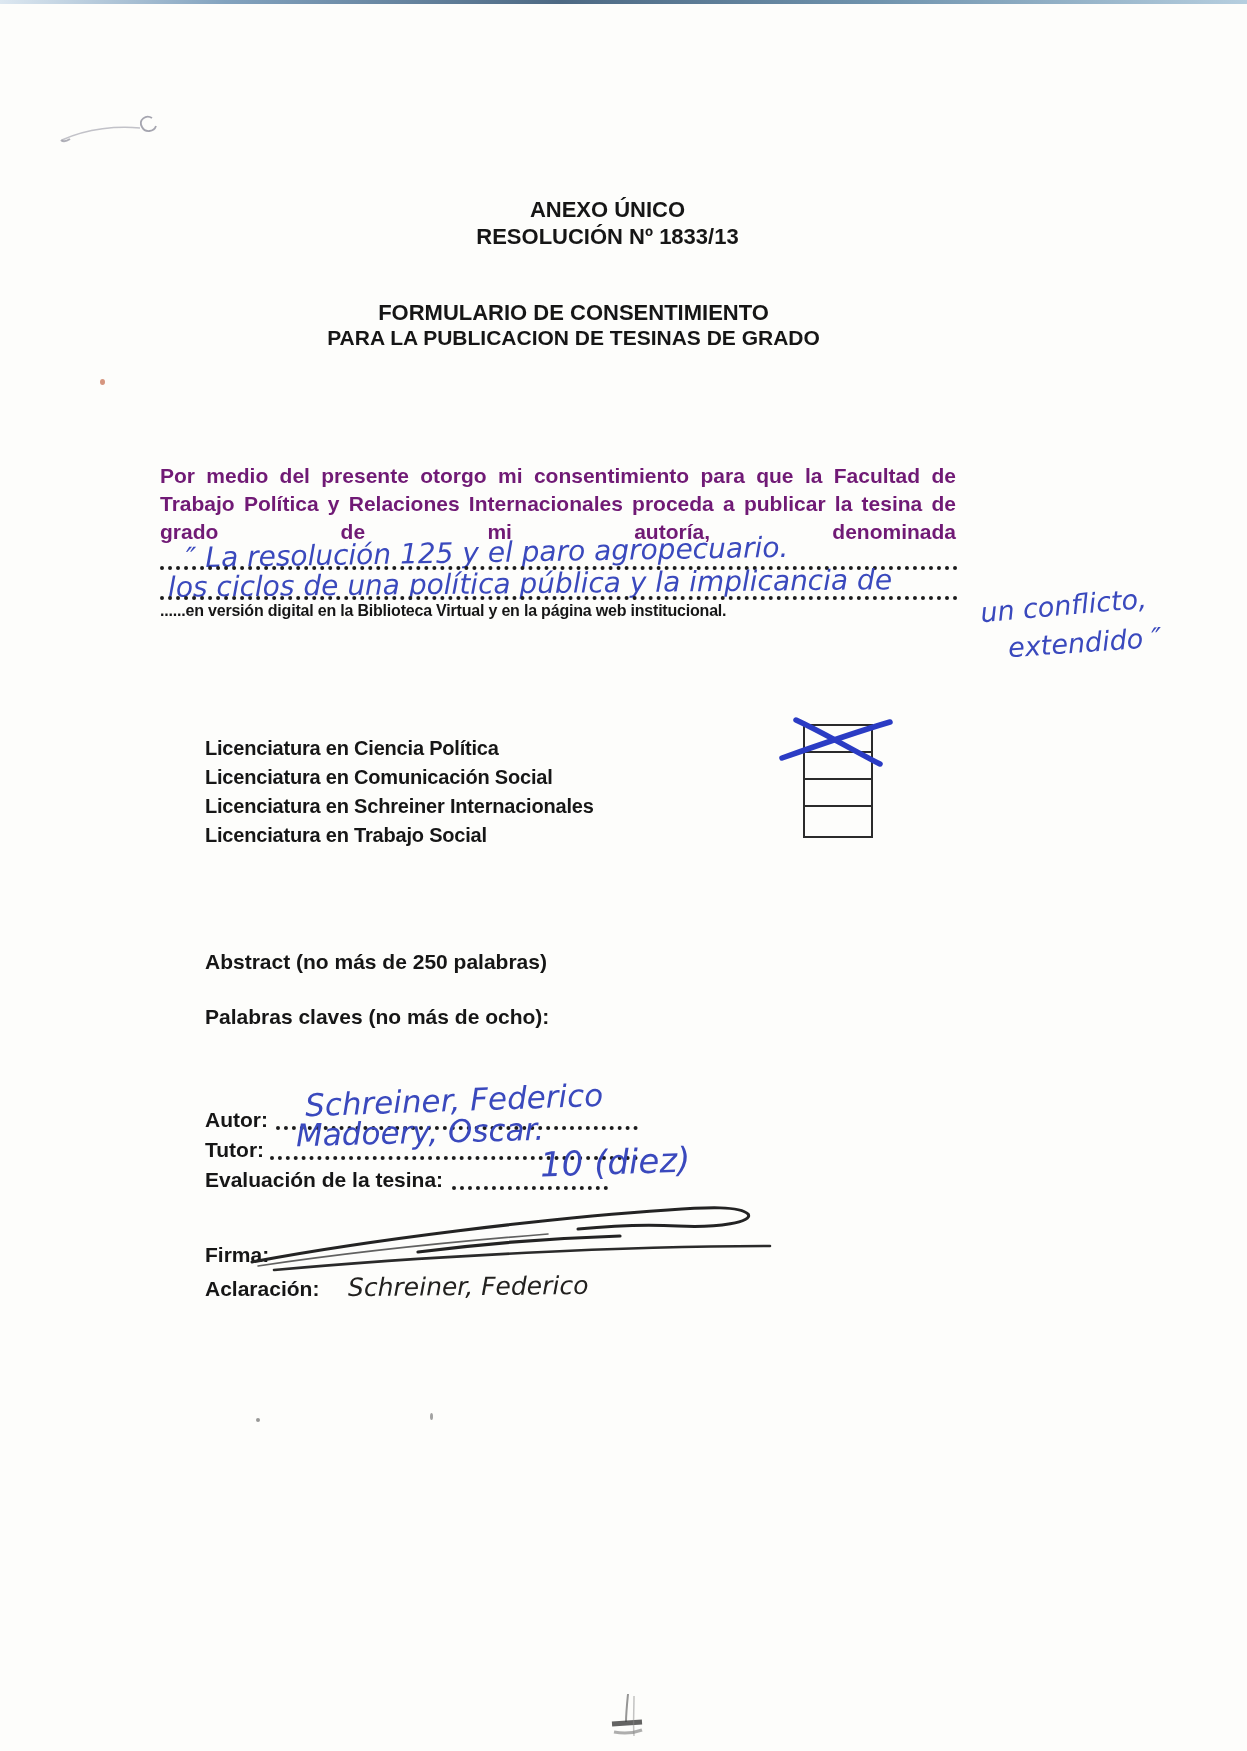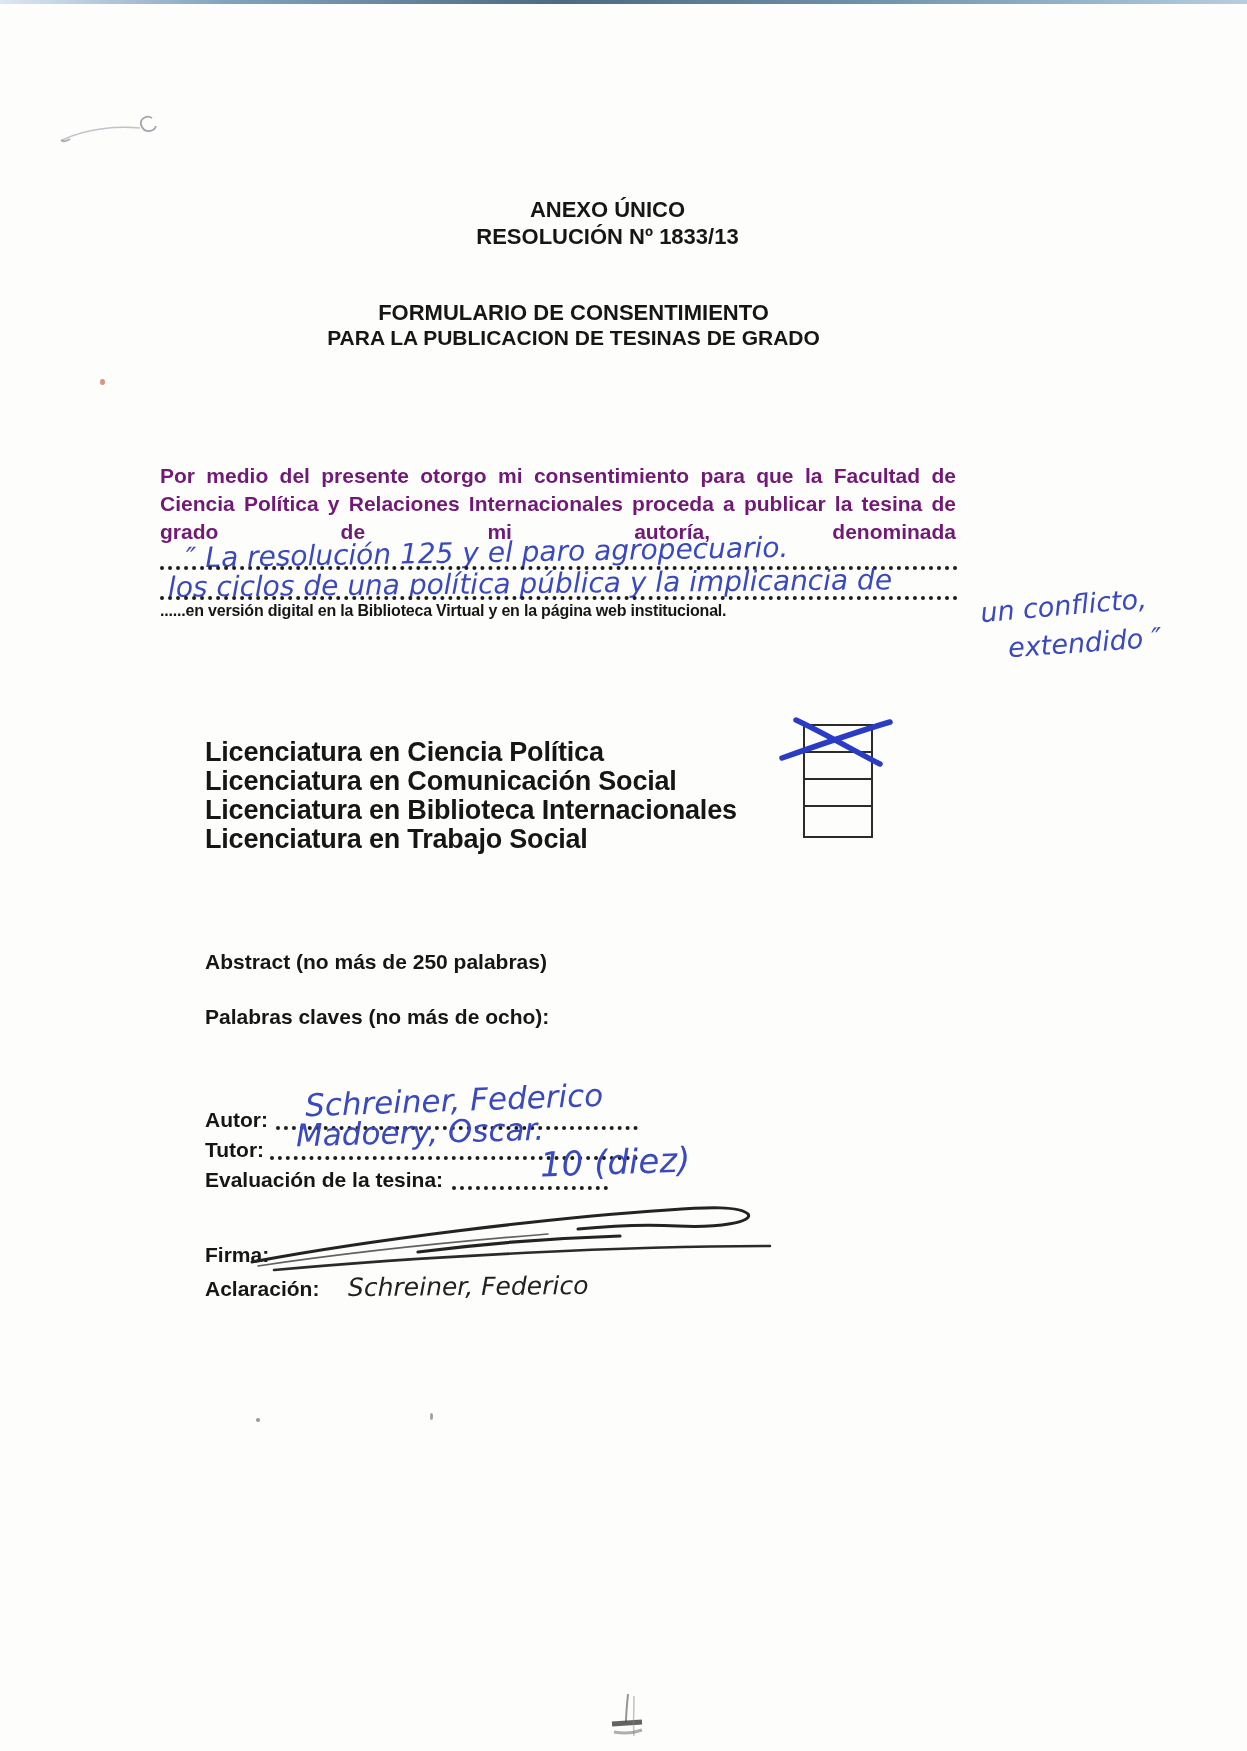--- a/index.html
+++ b/index.html
@@ -22,21 +22,21 @@
   .just{position:absolute;text-align:justify;text-align-last:justify;font-weight:700;font-size:21px;line-height:28px;color:#701a75;}
   .dotline{position:absolute;height:0;border-bottom:4px dotted #1c1c1c;}
   .hand{
     position:absolute;
     font-family:"DejaVu Sans", sans-serif;
     font-style:italic;
     color:#3a49bd;
     white-space:nowrap;
   }
   .hand-black{color:#22211f;}
-  .deg-item{position:absolute;font-weight:700;font-size:27px;letter-spacing:-0.2px;color:#161616;white-space:nowrap;}
+  .deg-item{position:absolute;font-weight:700;font-size:20px;letter-spacing:-0.2px;color:#161616;white-space:nowrap;}
   .chkTable{
     position:absolute;left:803px;top:724px;width:70px;height:114px;
     border:2px solid #2b2b2b;box-sizing:border-box;background:transparent;
   }
   .chkCell{height:27px;border-bottom:2px solid #2b2b2b;box-sizing:border-box;}
   .chkCell:last-child{border-bottom:none;}
   .label{position:absolute;font-weight:700;font-size:21px;color:#161616;white-space:nowrap;}
   .speck{position:absolute;border-radius:50%;}
 </style>
 </head>
@@ -52,37 +52,37 @@
     <path d="M22,47 c-3,2 -7,3 -9,1" stroke="#9b9ba6" stroke-width="2" fill="none" opacity="0.8"></path>
   </svg>
 
   <div class="centered printed" style="top:197px;font-size:22px;margin-left:-16px;">ANEXO ÚNICO</div>
   <div class="centered printed" style="top:224px;font-size:22px;margin-left:-16px;">RESOLUCIÓN Nº 1833/13</div>
 
   <div class="centered printed" style="top:300px;font-size:22px;margin-left:-50px;">FORMULARIO DE CONSENTIMIENTO</div>
   <div class="centered printed" style="top:326px;font-size:21px;margin-left:-50px;">PARA LA PUBLICACION DE TESINAS DE GRADO</div>
 
   <div class="just" style="left:160px;top:462px;width:796px;">Por medio del presente otorgo mi consentimiento para que la Facultad de</div>
-  <div class="just" style="left:160px;top:490px;width:796px;">Ciencia Política y Relaciones Internacionales proceda a publicar la tesina de</div>
+  <div class="just" style="left:160px;top:490px;width:796px;">Trabajo Política y Relaciones Internacionales proceda a publicar la tesina de</div>
   <div class="just" style="left:160px;top:518px;width:796px;">grado de mi autoría, denominada</div>
 
   <div class="hand" style="left:186px;top:536px;font-size:28px;transform:rotate(-1deg);">″ La resolución 125 y el paro agropecuario.</div>
   <div class="dotline" style="left:160px;top:566px;width:798px;"></div>
 
   <div class="hand" style="left:168px;top:567px;font-size:28px;transform:rotate(-0.6deg);">los ciclos de una política pública y la implicancia de</div>
   <div class="dotline" style="left:160px;top:596px;width:798px;"></div>
 
   <div class="hand" style="left:980px;top:590px;font-size:27px;transform:rotate(-5deg);">un conflicto,</div>
   <div class="hand" style="left:1008px;top:627px;font-size:27px;transform:rotate(-4deg);">extendido ″</div>
 
   <div class="label" style="left:160px;top:602px;font-size:16px;letter-spacing:-0.2px;">......en versión digital en la Biblioteca Virtual y en la página web institucional.</div>
 
   <div class="deg-item" style="left:205px;top:737px;">Licenciatura en Ciencia Política</div>
   <div class="deg-item" style="left:205px;top:766px;">Licenciatura en Comunicación Social</div>
-  <div class="deg-item" style="left:205px;top:795px;">Licenciatura en Biblioteca Internacionales</div>
+  <div class="deg-item" style="left:205px;top:795px;">Licenciatura en Schreiner Internacionales</div>
   <div class="deg-item" style="left:205px;top:824px;text-align:center;">Licenciatura en Trabajo Social</div>
 
   <div class="chkTable">
     <div class="chkCell"></div>
     <div class="chkCell"></div>
     <div class="chkCell"></div>
     <div class="chkCell"></div>
   </div>
   <svg style="position:absolute;left:776px;top:712px;" width="126" height="62" viewBox="0 0 126 62">
     <path d="M6,46 C40,34 80,20 114,10" stroke="#2b3cc4" stroke-width="5.5" fill="none" stroke-linecap="round"></path>

